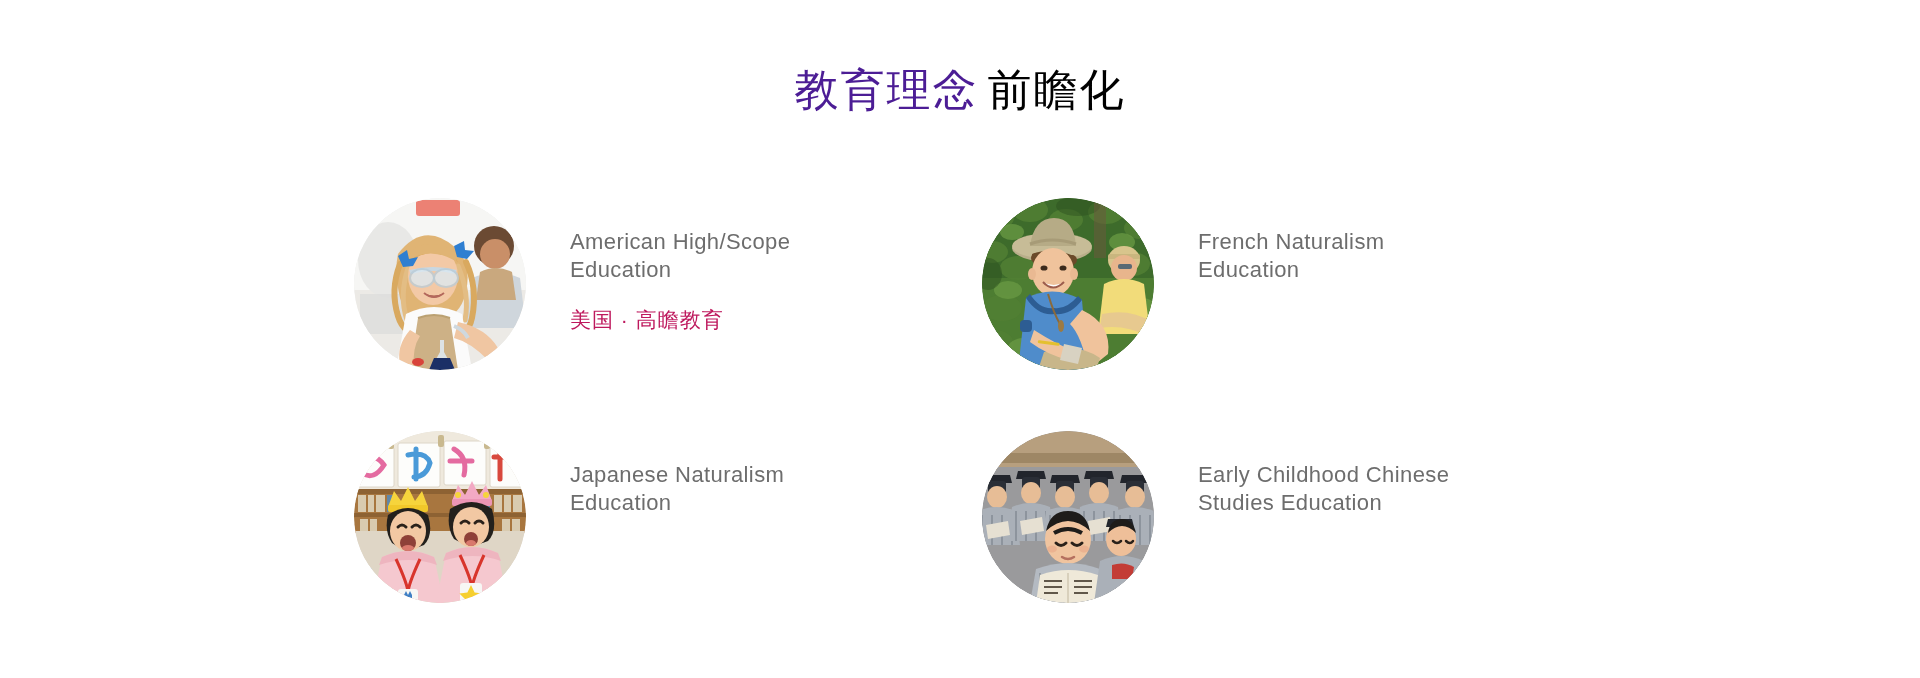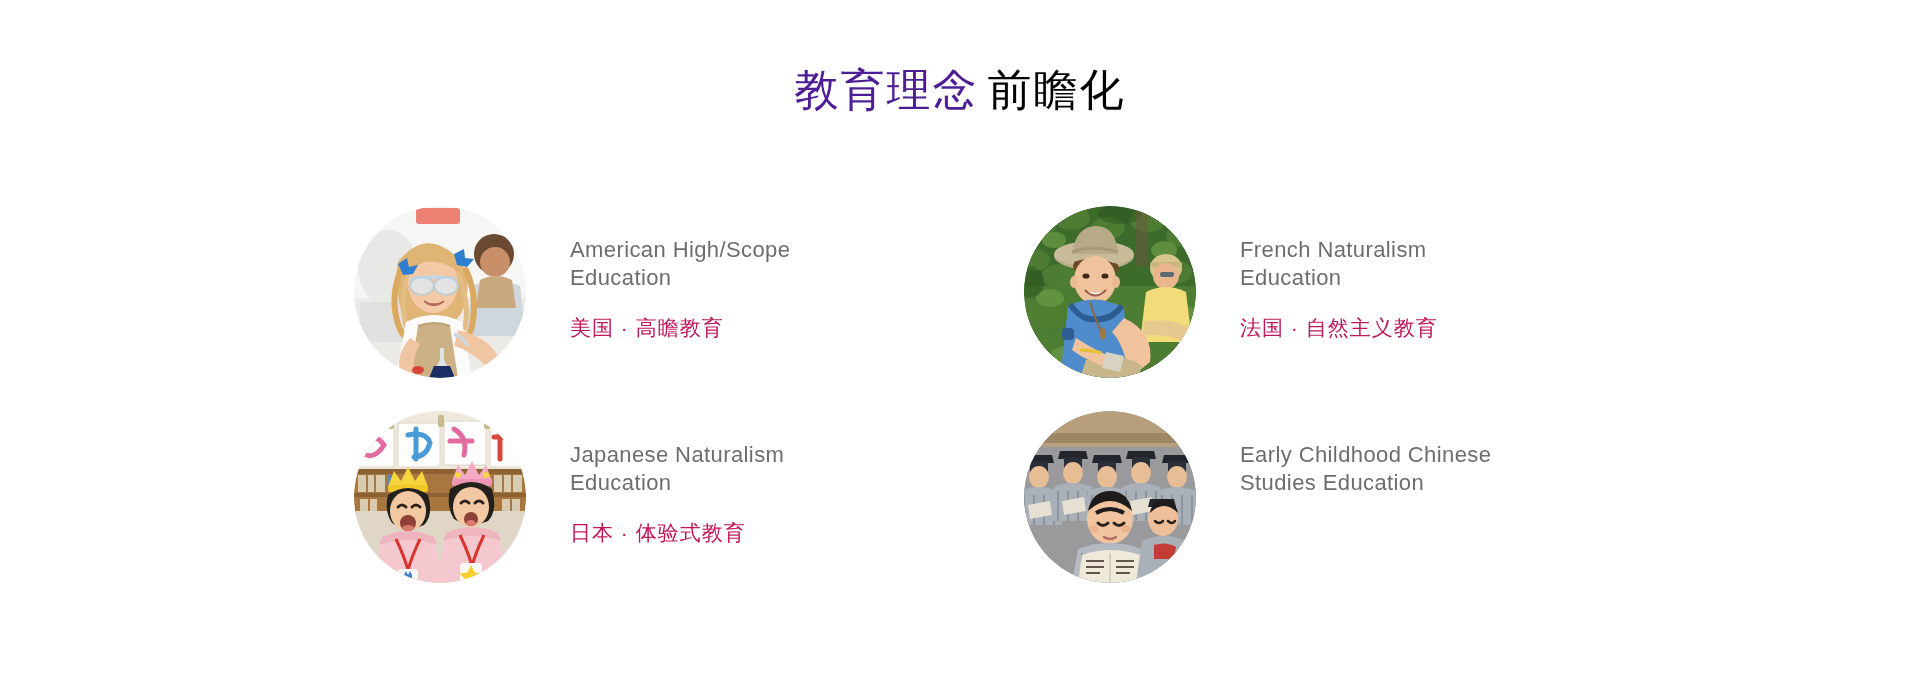--- a/index.html
+++ b/index.html
@@ -27,28 +27,29 @@
     font-weight: 400;
     letter-spacing: 2px;
     white-space: nowrap;
   }
   .title-primary { color: #4c1d95; }
   .title-secondary { color: #000000; margin-left: 9px; }
 
   
   .cards {
     position: absolute;
-    top: 168px;
+    top: 160px;
     left: 354px;
     width: 1270px;
     display: grid;
     grid-template-columns: 600px 600px;
     grid-template-rows: 205px 205px;
     column-gap: 70px;
     row-gap: 0px;
+    gap: 28px;
   }
   .card {
     display: flex;
     align-items: flex-start;
     height: 205px;
   }
 
   
   .photo {
     flex: 0 0 auto;
@@ -245,21 +246,20 @@
           <path d="M52 132 q22 14 38 20 l-4 10 q-22 -6 -38 -18 z" fill="#f0c39c"></path>
           <rect x="56" y="142" width="22" height="3" rx="1.5" fill="#e4c02e" transform="rotate(8 56 142)"></rect>
 
           <path d="M82 146 l18 4 l-4 16 l-18 -4 z" fill="#d8d2c2"></path>
         </g>
       </svg>
     </div>
     <div class="card-text">
       <div class="card-title-en">French Naturalism
 Education</div>
-      <div class="card-title-cn">法国 ·  自然主义教育</div>
     </div>
   </div>
 
   <div class="card">
     <div class="photo">
       <svg viewBox="0 0 172 172" xmlns="http://www.w3.org/2000/svg" aria-hidden="true">
         <defs>
           <clipPath id="c3">
               <circle cx="86" cy="86" r="86"></circle>
             </clipPath>
@@ -344,21 +344,20 @@
           <rect x="106" y="152" width="22" height="20" rx="3" fill="#f7f7f5"></rect>
           <path d="M117 154 l3.6 7.4 l8 1.2 l-5.8 5.6 l1.4 8 l-7.2 -3.8 l-7.2 3.8 l1.4 -8 l-5.8 -5.6 l8 -1.2 z" fill="#f6cf2f"></path>
 
           <path d="M0 140 q10 -10 18 -2 l2 34 h-20 z" fill="#9fc3e2"></path>
         </g>
       </svg>
     </div>
     <div class="card-text">
       <div class="card-title-en">Japanese Naturalism
 Education</div>
-      <div class="card-title-cn">日本 ·  体验式教育</div>
     </div>
   </div>
 
   <div class="card">
     <div class="photo">
       <svg viewBox="0 0 172 172" xmlns="http://www.w3.org/2000/svg" aria-hidden="true">
         <defs>
           <clipPath id="c4">
               <circle cx="86" cy="86" r="86"></circle>
             </clipPath>

